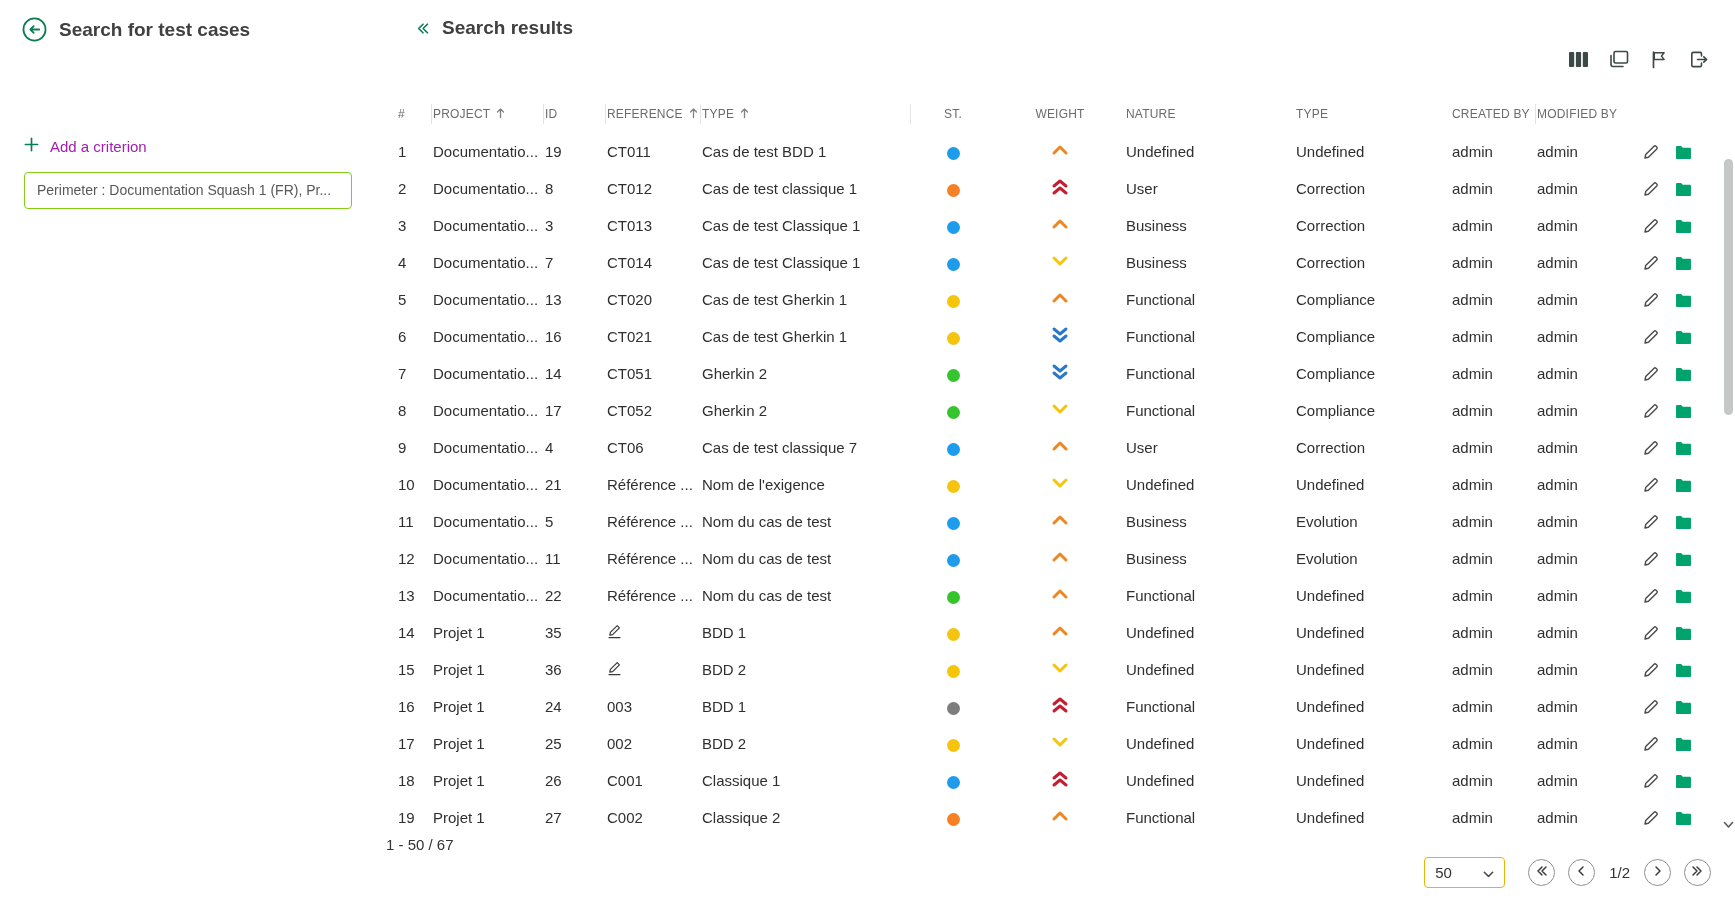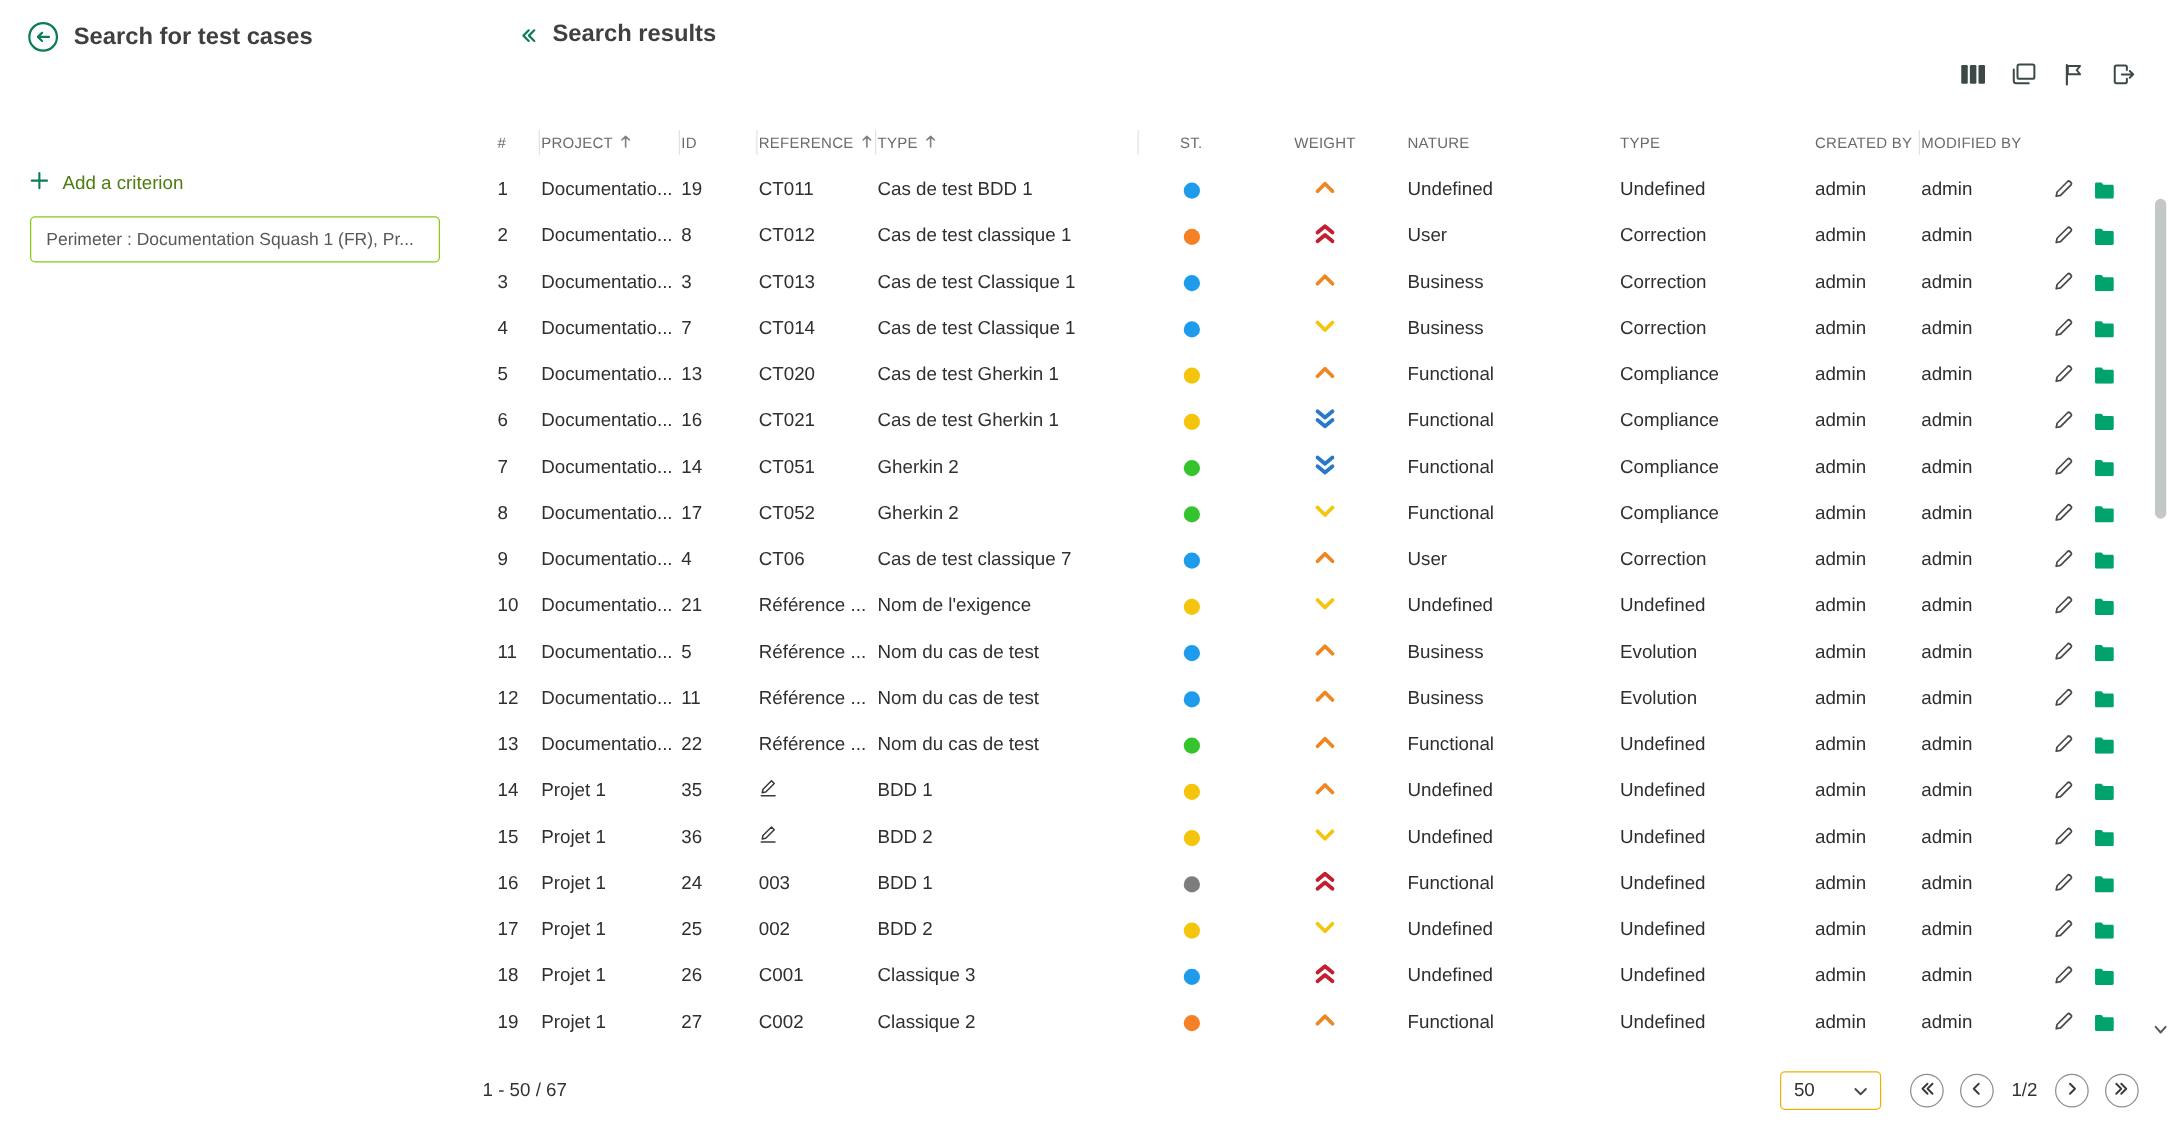--- a/index.html
+++ b/index.html
@@ -25,21 +25,21 @@
 
   
   .sidebar { flex:0 0 384px; width:384px; padding:16px 32px 0 24px; }
   .sidebar-row1 { display:flex; align-items:center; justify-content:space-between; }
   .search-btn {
     background:#0a7e53; color:#fff; border:none; border-radius:4px;
     height:31px; padding:0 21px; font-size:15px; cursor:pointer;
     font-family:inherit;
   }
   .green-link { color:#0a7e53; font-size:15px; text-decoration:none; cursor:pointer; }
-  .add-criterion { margin-top:26px; display:flex; align-items:center; gap:11px; color:#4d7c0f; font-size:15px; cursor:pointer; }
+  .add-criterion { margin-top:26px; display:flex; align-items:center; gap:11px; color:#a21caf; font-size:15px; cursor:pointer; }
   .criterion-chip {
     margin-top:17px; height:37px; line-height:35px; border:1px solid #84cc16; border-radius:4px;
     padding:0 12px; font-size:14px; color:#585858; white-space:nowrap; overflow:hidden; cursor:pointer;
   }
 
   
   .results { flex:1; min-width:0; display:flex; flex-direction:column; position:relative; }
   .table-zone { height:741px; position:relative; padding-right:13px; overflow:hidden; }
   table { width:100%; border-collapse:collapse; table-layout:fixed; }
   thead th {
@@ -56,21 +56,21 @@
   .status-dot { display:inline-block; width:13px; height:13px; border-radius:50%; vertical-align:middle; }
   td.c-actions { padding-left:6px; }
   .act { display:inline-flex; align-items:center; margin-right:16px; cursor:pointer; vertical-align:middle; }
 
   
   .vscroll { position:absolute; top:38px; right:0; width:13px; height:700px; cursor:pointer; }
   .vscroll .thumb { position:absolute; top:26px; right:2px; width:9px; height:256px; border-radius:5px; background:#c3c7c6; cursor:grab; }
   .vscroll .down-arrow { position:absolute; bottom:0; left:1px; }
 
   
-  .table-footer { flex:1; display:flex; align-items:center; justify-content:space-between; padding:0 24px 6px 2px; }
+  .table-footer { flex:1; display:flex; justify-content:space-between; padding:0 24px 6px 2px; }
   .range-label { font-size:15px; color:#333; }
   .pager { display:flex; align-items:center; gap:13px; }
   .page-size {
     display:flex; align-items:center; justify-content:space-between; width:81px; height:31px;
     border:1px solid #eab308; border-radius:4px; padding:0 10px; font-size:15px; color:#333;
     background:#fff; cursor:pointer; margin-right:10px; font-family:inherit;
   }
   .pg-btn {
     width:27px; height:27px; border:1px solid #8f8f8f; border-radius:50%; background:#fff;
     display:flex; align-items:center; justify-content:center; cursor:pointer; padding:0;
@@ -597,21 +597,21 @@
                     <svg width="17" height="14" viewBox="0 0 18 15">
                       <path d="M1 2.2 C1 1.5 1.5 1 2.2 1 h4.3 l1.7 1.9 h7.6 c0.7 0 1.2 0.5 1.2 1.2 v9.7 c0 0.7 -0.5 1.2 -1.2 1.2 H2.2 C1.5 15 1 14.5 1 13.8 Z" fill="#00a36b"></path>
                     </svg>
                   </span></td>
               </tr>
               <tr>
                 <td class="c-first">18</td>
                 <td>Projet 1</td>
                 <td>26</td>
                 <td>C001</td>
-                <td>Classique 3</td>
+                <td>Classique 1</td>
                 <td class="c-center"><span class="status-dot" style="background: rgb(30, 156, 235);"></span></td>
                 <td class="c-center"><svg width="20" height="18" viewBox="0 0 20 18">
                     <path d="M4 8 L10 3 L16 8" fill="none" stroke="#c41f30" stroke-width="3" stroke-linecap="round" stroke-linejoin="round"></path>
                     <path d="M4 15 L10 10 L16 15" fill="none" stroke="#c41f30" stroke-width="3" stroke-linecap="round" stroke-linejoin="round"></path>
                   </svg></td>
                 <td>Undefined</td>
                 <td>Undefined</td>
                 <td>admin</td>
                 <td>admin</td>
                 <td class="c-actions"><span class="act">

